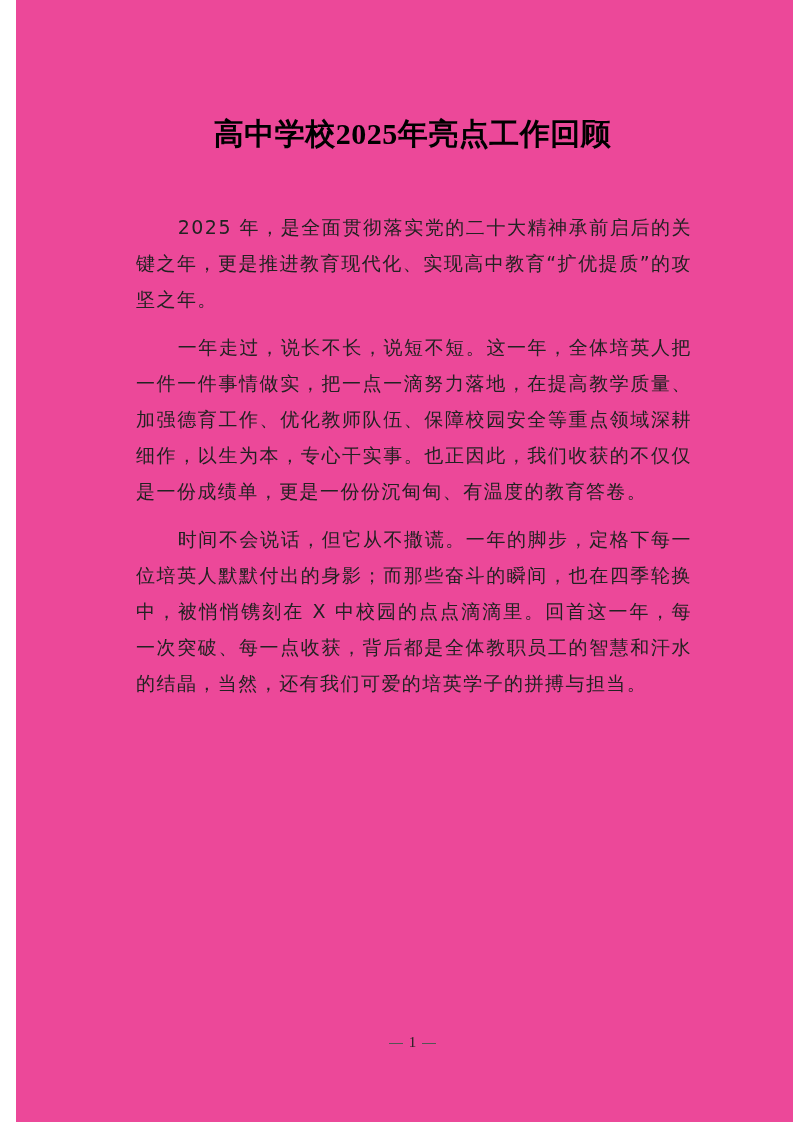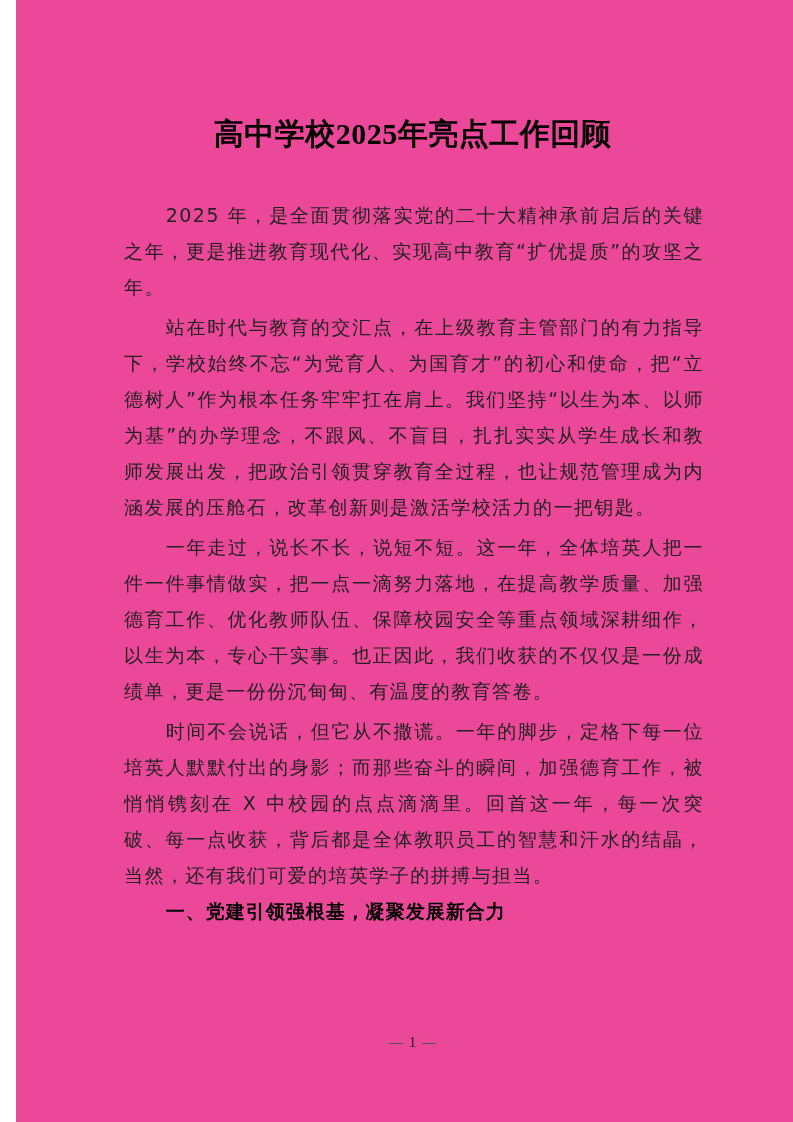--- a/index.html
+++ b/index.html
@@ -41,21 +41,21 @@
     top: 197px;
     font-family: "DejaVu Sans", "Liberation Sans", sans-serif;
     font-size: 19px;
     line-height: 36px;
     letter-spacing: 1.45px;
     text-align: justify;
     text-justify: inter-character;
     color: #222;
   }
   .para {
-    margin: 0;
+    margin: 12px;
     text-indent: 2.2em;
   }
   .para + .para { margin-top: 4px; }
   .heading {
     margin: 0;
     text-indent: 2.2em;
     font-weight: bold;
     font-family: "DejaVu Sans", "Liberation Sans", sans-serif;
     color: #000;
     letter-spacing: 1px;
@@ -81,23 +81,21 @@
 </style>
 </head>
 <body>
 
 <div class="page">
 
   <div class="title">高中学校2025年亮点工作回顾</div>
 
   <div class="body-text">
     <p class="para">2025 年，是全面贯彻落实党的二十大精神承前启后的关键之年，更是推进教育现代化、实现高中教育“扩优提质”的攻坚之年。</p>
-    <p class="para">站在时代与教育的交汇点，在上级教育主管部门的有力指导下，学校始终不忘“为党育人、为国育才”的初心和使命，把“立德树人”作为根本任务牢牢扛在肩上。我们坚持“以生为本、以师为基”的办学理念，不跟风、不盲目，扎扎实实从学生成长和教师发展出发，把政治引领贯穿教育全过程，也让规范管理成为内涵发展的压舱石，改革创新则是激活学校活力的一把钥匙。</p>
     <p class="para">一年走过，说长不长，说短不短。这一年，全体培英人把一件一件事情做实，把一点一滴努力落地，在提高教学质量、加强德育工作、优化教师队伍、保障校园安全等重点领域深耕细作，以生为本，专心干实事。也正因此，我们收获的不仅仅是一份成绩单，更是一份份沉甸甸、有温度的教育答卷。</p>
-    <p class="para">时间不会说话，但它从不撒谎。一年的脚步，定格下每一位培英人默默付出的身影；而那些奋斗的瞬间，加强德育工作，被悄悄镌刻在 X 中校园的点点滴滴里。回首这一年，每一次突破、每一点收获，背后都是全体教职员工的智慧和汗水的结晶，当然，还有我们可爱的培英学子的拼搏与担当。</p>
-    <p class="heading">一、党建引领强根基，凝聚发展新合力</p>
+    <p class="para">时间不会说话，但它从不撒谎。一年的脚步，定格下每一位培英人默默付出的身影；而那些奋斗的瞬间，也在四季轮换中，被悄悄镌刻在 X 中校园的点点滴滴里。回首这一年，每一次突破、每一点收获，背后都是全体教职员工的智慧和汗水的结晶，当然，还有我们可爱的培英学子的拼搏与担当。</p>
   </div>
 
   <div class="page-number">
     <span class="dash"></span><span>1</span><span class="dash"></span>
   </div>
 
 </div>
 
 </body></html>

